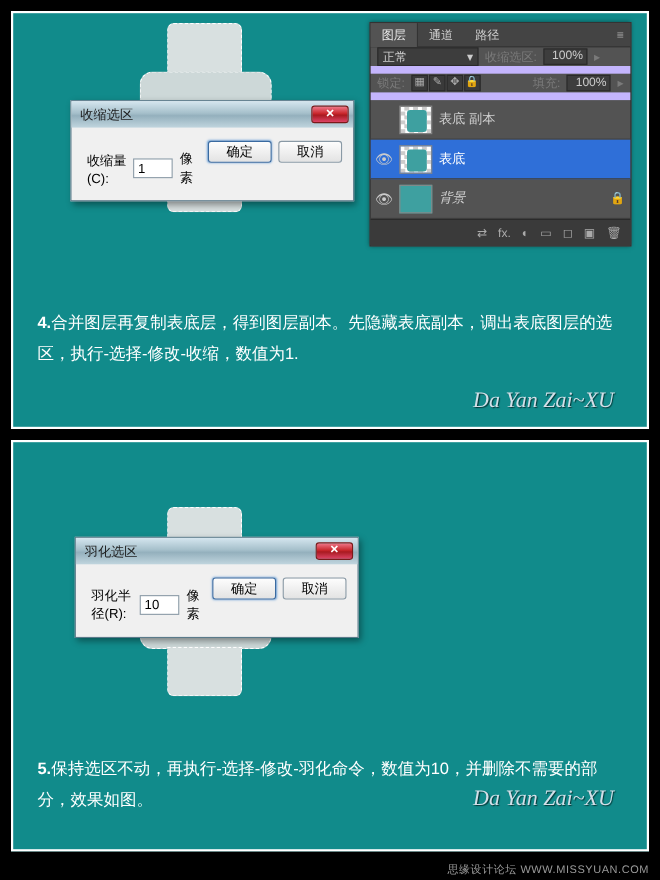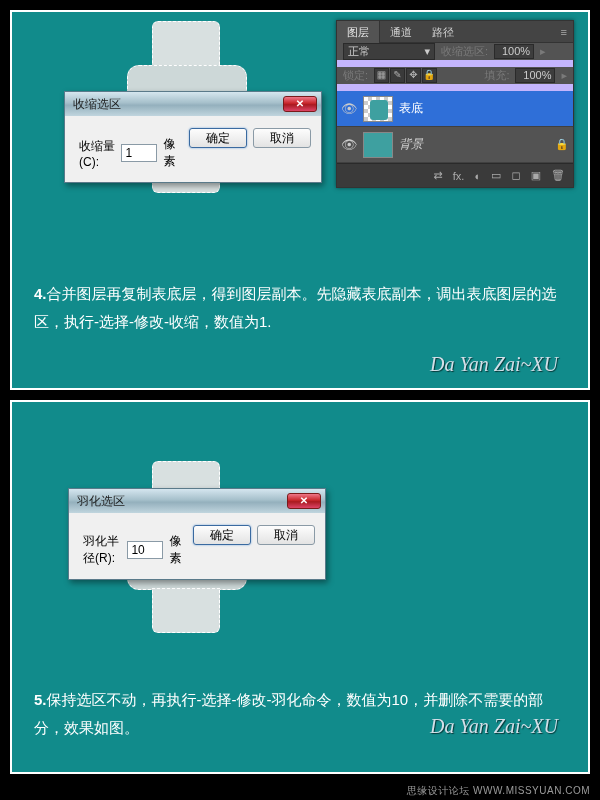--- a/index.html
+++ b/index.html
@@ -307,20 +307,27 @@
           <div class="lp-ico">▦</div>
           <div class="lp-ico">✎</div>
           <div class="lp-ico">✥</div>
           <div class="lp-ico">🔒</div>
         </div>
         <span class="lp-dim" style="margin-left:auto;">填充:</span>
         <div class="lp-pct">100%</div>
         <span class="lp-dim">▸</span>
       </div>
 
+      <div class="layer">
+        <div class="eye"></div>
+        <div class="thumb checker">
+            <div class="shape"></div>
+          </div>
+        <div class="layer-name">表底 副本</div>
+      </div>
       <div class="layer selected">
         <div class="eye">👁</div>
         <div class="thumb checker">
             <div class="shape"></div>
           </div>
         <div class="layer-name">表底</div>
       </div>
       <div class="layer">
         <div class="eye">👁</div>
         <div class="thumb solid"></div>

